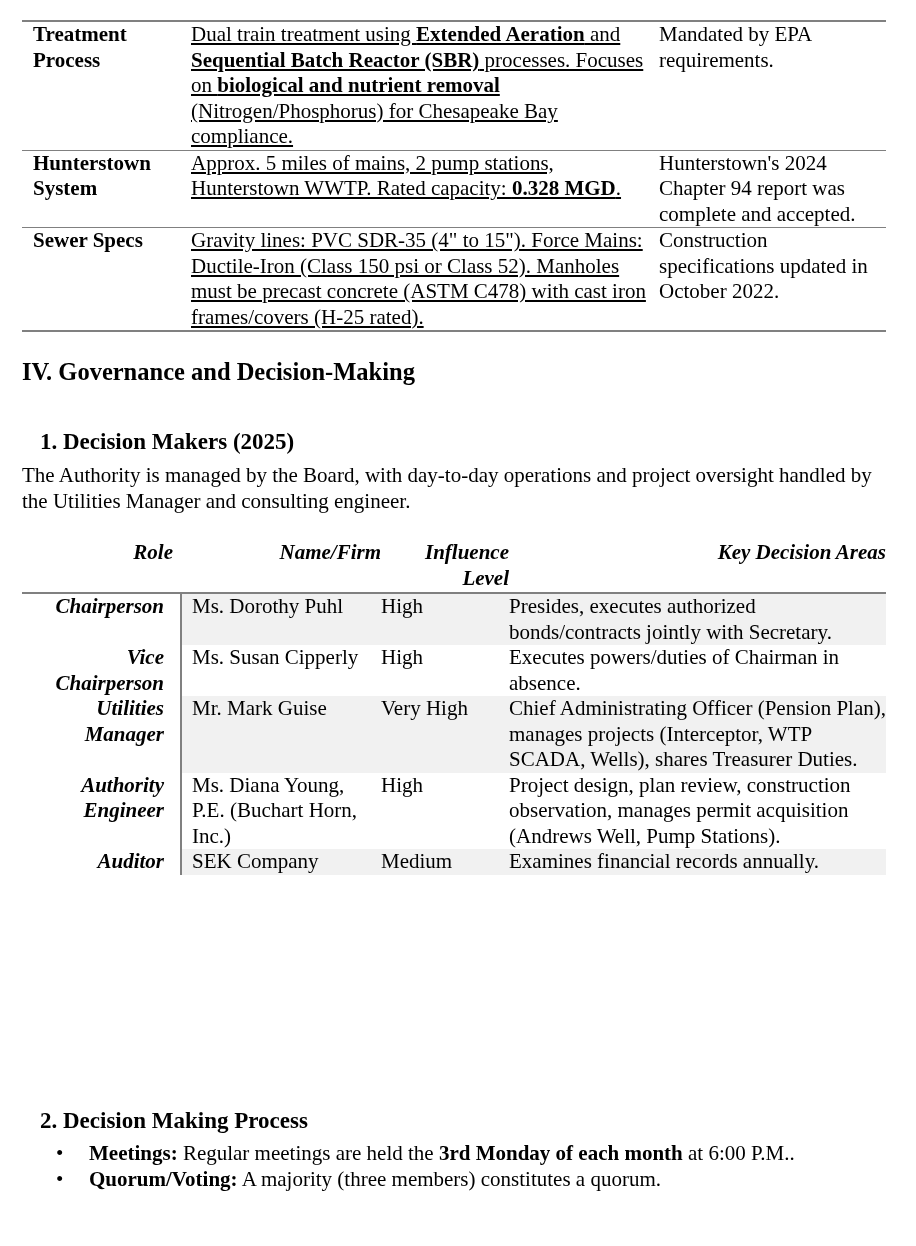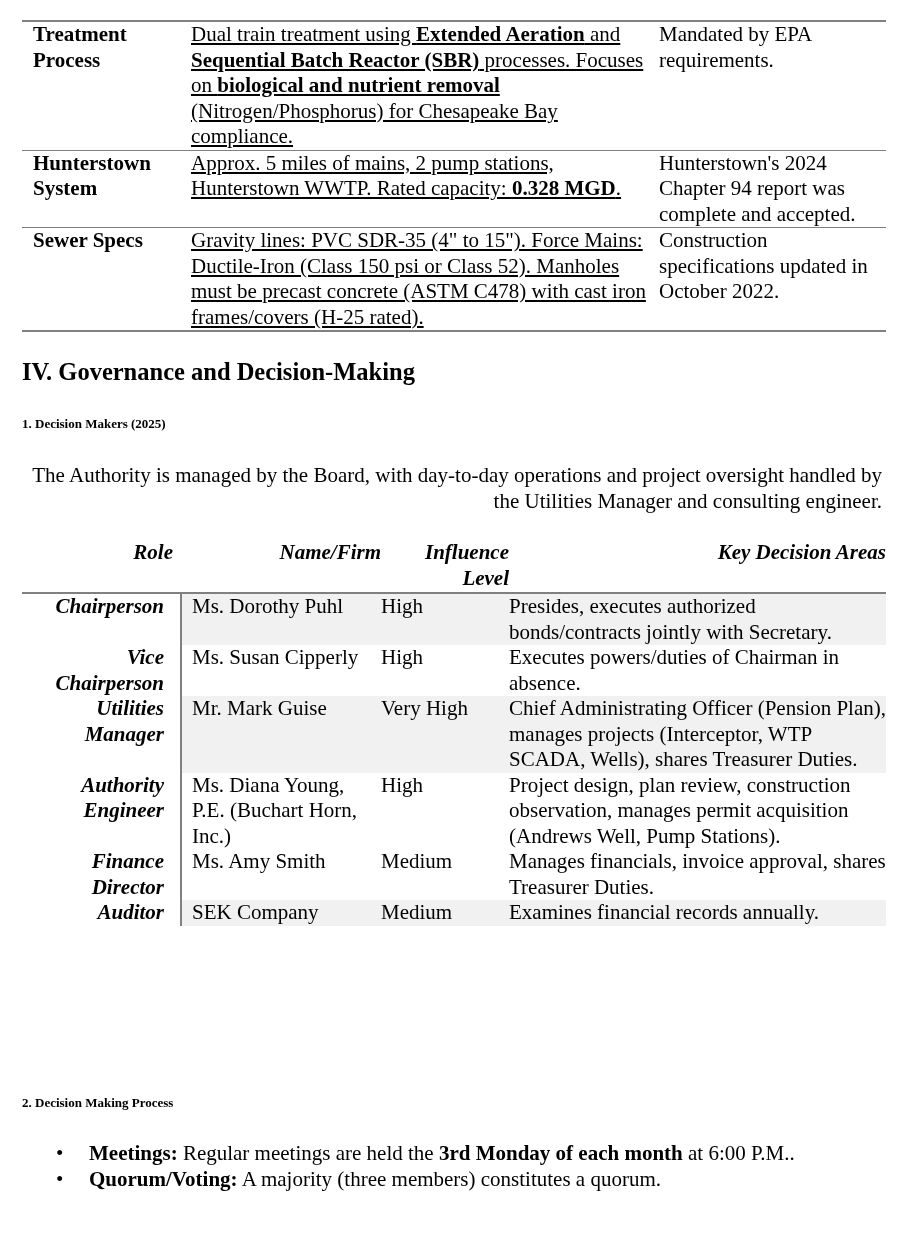--- a/index.html
+++ b/index.html
@@ -11,24 +11,24 @@
     
     .t1 { position: absolute; left: 22px; top: 20px; width: 864px; border-collapse: collapse; }
     .t1 { border-top: 2px solid #808080; border-bottom: 2px solid #808080; }
     .t1 td { vertical-align: top; padding: 0 0 0 0; }
     .t1 tr + tr td { border-top: 1px solid #808080; }
     .t1 td.c1 { width: 158px; padding-left: 11px; font-weight: bold; }
     .t1 td.c2 { width: 466px; text-decoration: underline; }
     .t1 td.c3 { padding-left: 2px; }
 
     h2 { position: absolute; left: 22px; top: 358px; margin: 0; font-size: 24.5px; font-weight: bold; line-height: 28px; }
-    h3 { margin: 0; font-size: 13px; font-weight: bold; position: absolute; left: 22px; line-height: 24px; }
+    h3 { margin: 18px; font-size: 23px; font-weight: bold; position: absolute; left: 22px; line-height: 24px; }
     #h3a { top: 412px; }
     #h3b { top: 1091px; }
-    .intro { position: absolute; left: 22px; top: 463px; width: 860px; margin: 0; text-align: right; }
+    .intro { position: absolute; left: 22px; top: 463px; width: 860px; margin: 0; }
 
     
     .t2 { position: absolute; left: 22px; top: 540px; width: 864px; border-collapse: collapse; }
     .t2 th { font-style: italic; font-weight: bold; text-align: right; vertical-align: top; padding: 0; border-bottom: 2px solid #808080; padding-bottom: 1px; }
     .t2 th.r { text-align: right; padding-right: 8px; width: 142px; }
     .t2 td { vertical-align: top; padding: 0; }
     .t2 td.role { font-style: italic; font-weight: bold; text-align: right; padding-right: 16px; border-right: 2px solid #808080; width: 142px; background: #fff; }
     .t2 td.nm { padding-left: 10px; width: 189px; }
     .t2 td.inf { width: 128px; }
     .t2 tr.shade td:not(.role) { background: #f1f1f1; }
@@ -92,26 +92,20 @@
         <td class="nm">Mr. Mark Guise</td>
         <td class="inf">Very High</td>
         <td class="ar">Chief Administrating Officer (Pension Plan), manages projects (Interceptor, WTP SCADA, Wells), shares Treasurer Duties.</td>
       </tr>
       <tr>
         <td class="role">Authority Engineer</td>
         <td class="nm">Ms. Diana Young, P.E. (Buchart Horn, Inc.)</td>
         <td class="inf">High</td>
         <td class="ar">Project design, plan review, construction observation, manages permit acquisition (Andrews Well, Pump Stations).</td>
       </tr>
-      <tr>
-        <td class="role">Finance Director</td>
-        <td class="nm">Ms. Amy Smith</td>
-        <td class="inf">Medium</td>
-        <td class="ar">Manages financials, invoice approval, shares Treasurer Duties.</td>
-      </tr>
       <tr class="shade">
         <td class="role">Auditor</td>
         <td class="nm">SEK Company</td>
         <td class="inf">Medium</td>
         <td class="ar">Examines financial records annually.</td>
       </tr>
     </tbody>
 </table>
 
 <h3 id="h3b">2. Decision Making Process</h3>

